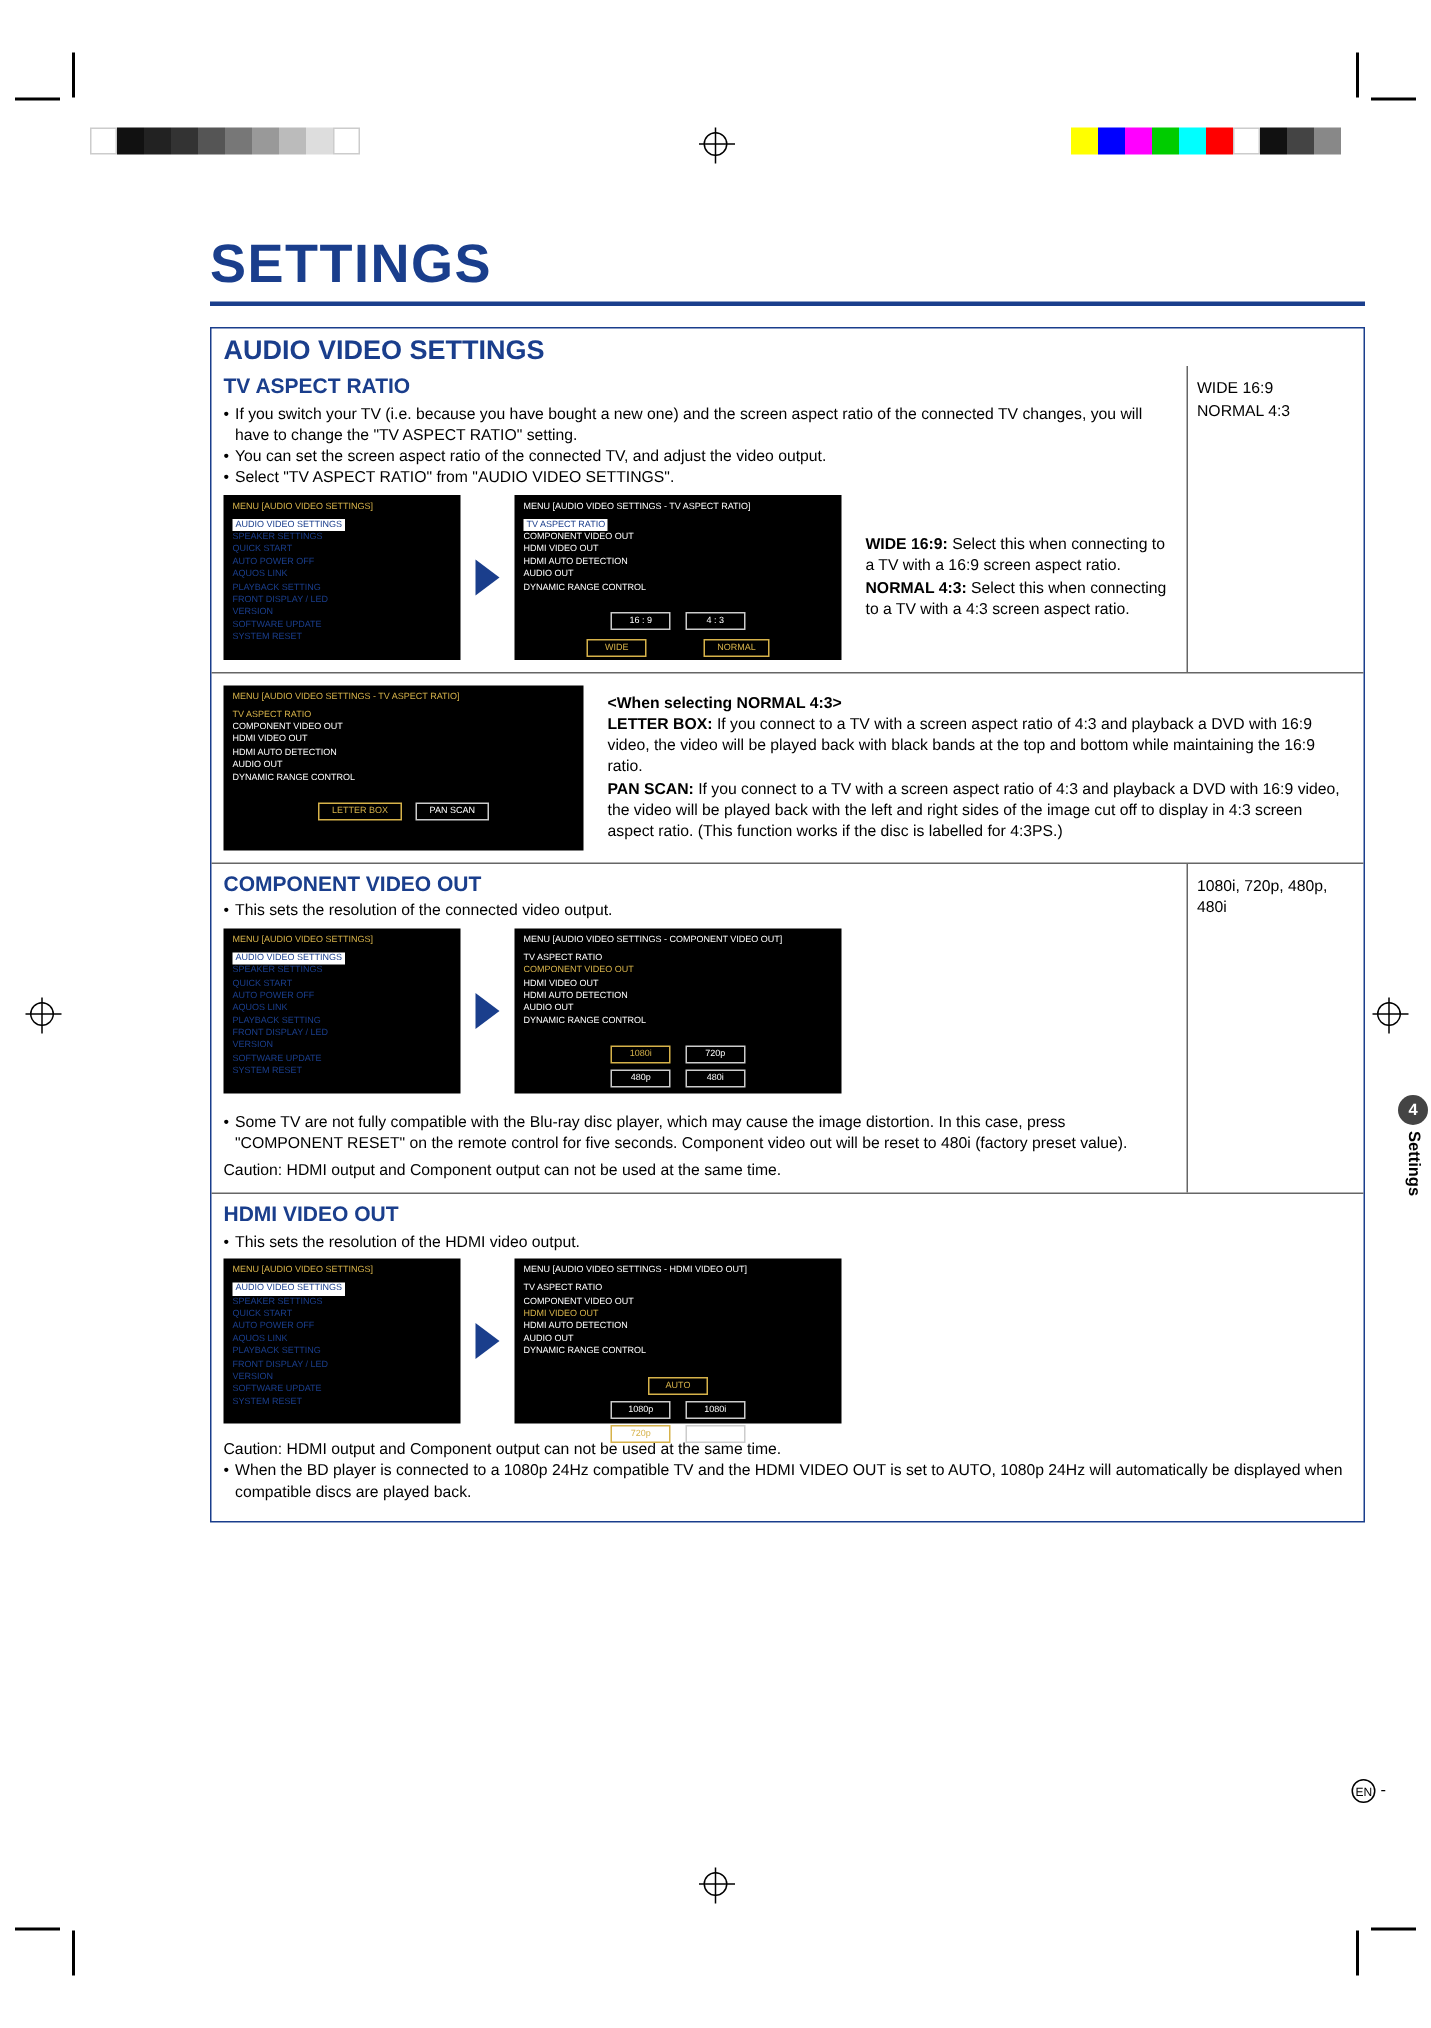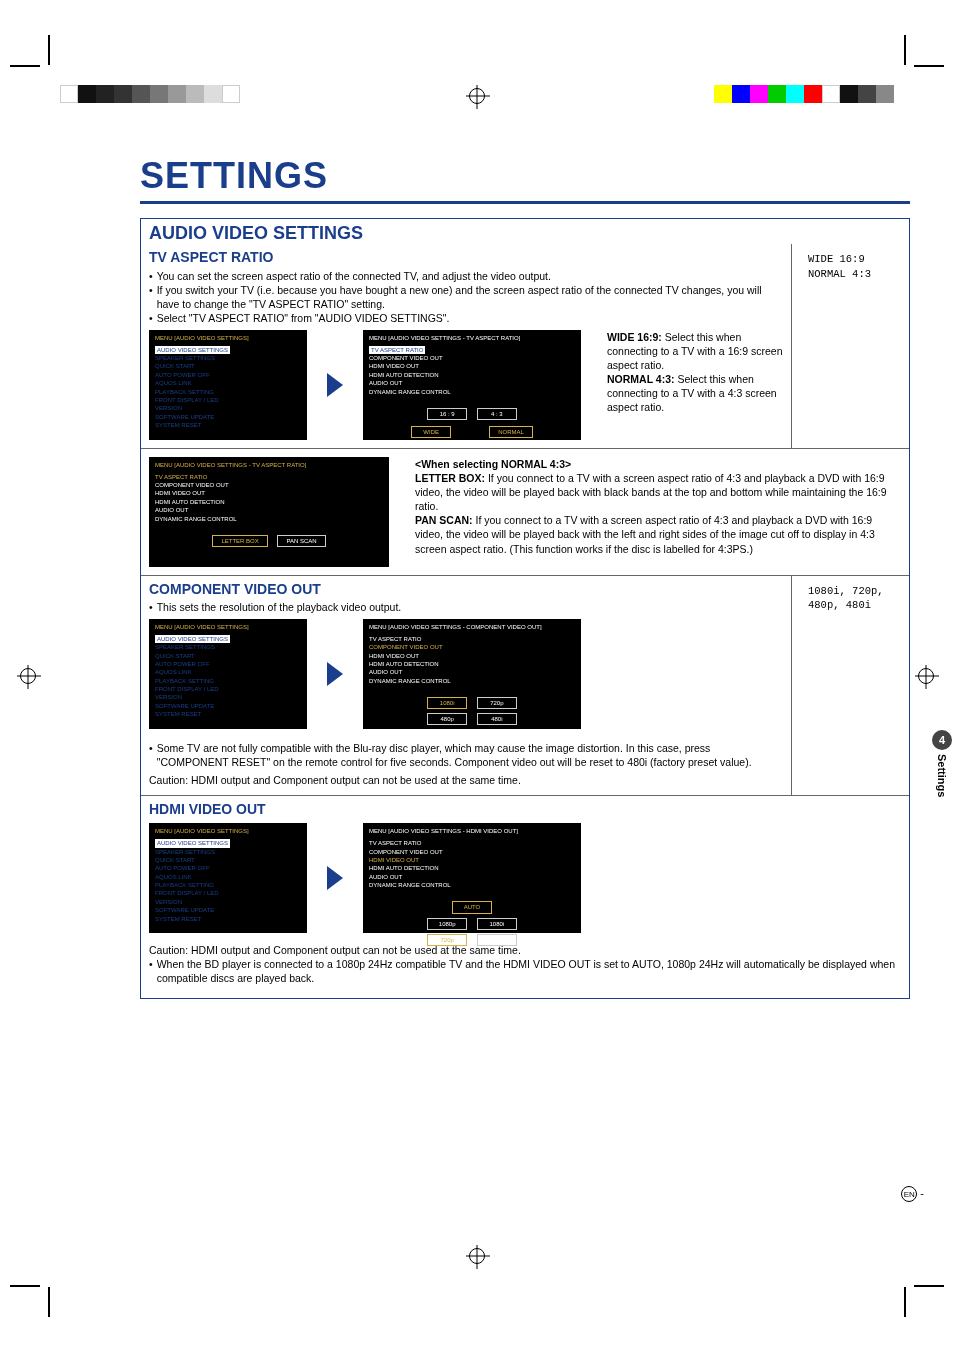--- a/index.html
+++ b/index.html
@@ -75,36 +75,35 @@
   .row:last-child { border-bottom:none;}
   .left-col {
     flex:1;
     padding:4px 8px 8px 8px;
     font-size:10.5px;
     line-height:1.35;
   }
   .right-col {
     width:118px;
     border-left:1px solid #666;
-    padding:8px 16px;
+    padding:8px 6px;
     font-size:10.5px;
     line-height:1.4;
-    font-family:Liberation Mono, monospace;
   }
   .sub-head {
     font-size:14px;
     font-weight:bold;
     color:#1a3e8c;
     margin-bottom:2px;
   }
   ul.bullets { list-style:none; padding:0; margin:0 0 4px 0;}
   ul.bullets li { display:flex; gap:4px; }
   ul.bullets li::before { content:"•"; }
 
-  .menus-row { display:flex; gap:20px; align-items:flex-start; margin-top:4px;}
+  .menus-row { display:flex; gap:10px; align-items:center; margin-top:4px;}
   .menu-panel {
     background:#000;
     color:#fff;
     width:158px;
     height:110px;
     font-size:6px;
     padding:4px 6px;
     position:relative;
   }
   .menu-panel.wide { width:218px;}
@@ -256,24 +255,24 @@
   <div class="title-rule"></div>
 
   <div class="section-box">
     <div class="section-header">AUDIO VIDEO SETTINGS</div>
 
     <div class="row">
       <div class="left-col">
         <div class="sub-head">TV ASPECT RATIO</div>
         <ul class="bullets">
           <li>
+              <span>If you switch your TV (i.e. because you have bought a new one) and the screen aspect ratio of the connected TV changes, you will have to change the "TV ASPECT RATIO" setting.</span>
+            </li>
+          <li>
               <span>You can set the screen aspect ratio of the connected TV, and adjust the video output.</span>
-            </li>
-          <li>
-              <span>If you switch your TV (i.e. because you have bought a new one) and the screen aspect ratio of the connected TV changes, you will have to change the "TV ASPECT RATIO" setting.</span>
             </li>
           <li>
               <span>Select "TV ASPECT RATIO" from "AUDIO VIDEO SETTINGS".</span>
             </li>
         </ul>
 
         <div class="menus-row">
           <div class="menu-panel">
             <div class="menu-title"><span class="picked">MENU   [AUDIO VIDEO SETTINGS]</span></div>
             <div class="item selected">AUDIO VIDEO SETTINGS</div><br>
@@ -338,21 +337,21 @@
           </div>
         </div>
       </div>
     </div>
 
     <div class="row">
       <div class="left-col">
         <div class="sub-head">COMPONENT VIDEO OUT</div>
         <ul class="bullets">
           <li>
-              <span>This sets the resolution of the playback video output.</span>
+              <span>This sets the resolution of the connected video output.</span>
             </li>
         </ul>
         <div class="menus-row">
           <div class="menu-panel">
             <div class="menu-title"><span class="picked">MENU   [AUDIO VIDEO SETTINGS]</span></div>
             <div class="item selected">AUDIO VIDEO SETTINGS</div><br>
             <div class="item dim">SPEAKER SETTINGS</div>
             <div class="item dim">QUICK START</div>
             <div class="item dim">AUTO POWER OFF</div>
             <div class="item dim">AQUOS LINK</div>
@@ -387,20 +386,25 @@
         <div class="caution-line">
           <span class="b">Caution:</span><span> HDMI output and Component output can not be used at the same time.</span>
         </div>
       </div>
       <div class="right-col">1080i, 720p, 480p, 480i</div>
     </div>
 
     <div class="row">
       <div class="left-col">
         <div class="sub-head">HDMI VIDEO OUT</div>
+        <ul class="bullets">
+          <li>
+              <span>This sets the resolution of the HDMI video output.</span>
+            </li>
+        </ul>
         <div class="menus-row">
           <div class="menu-panel">
             <div class="menu-title"><span class="picked">MENU   [AUDIO VIDEO SETTINGS]</span></div>
             <div class="item selected">AUDIO VIDEO SETTINGS</div><br>
             <div class="item dim">SPEAKER SETTINGS</div>
             <div class="item dim">QUICK START</div>
             <div class="item dim">AUTO POWER OFF</div>
             <div class="item dim">AQUOS LINK</div>
             <div class="item dim">PLAYBACK SETTING</div>
             <div class="item dim">FRONT DISPLAY / LED</div>

